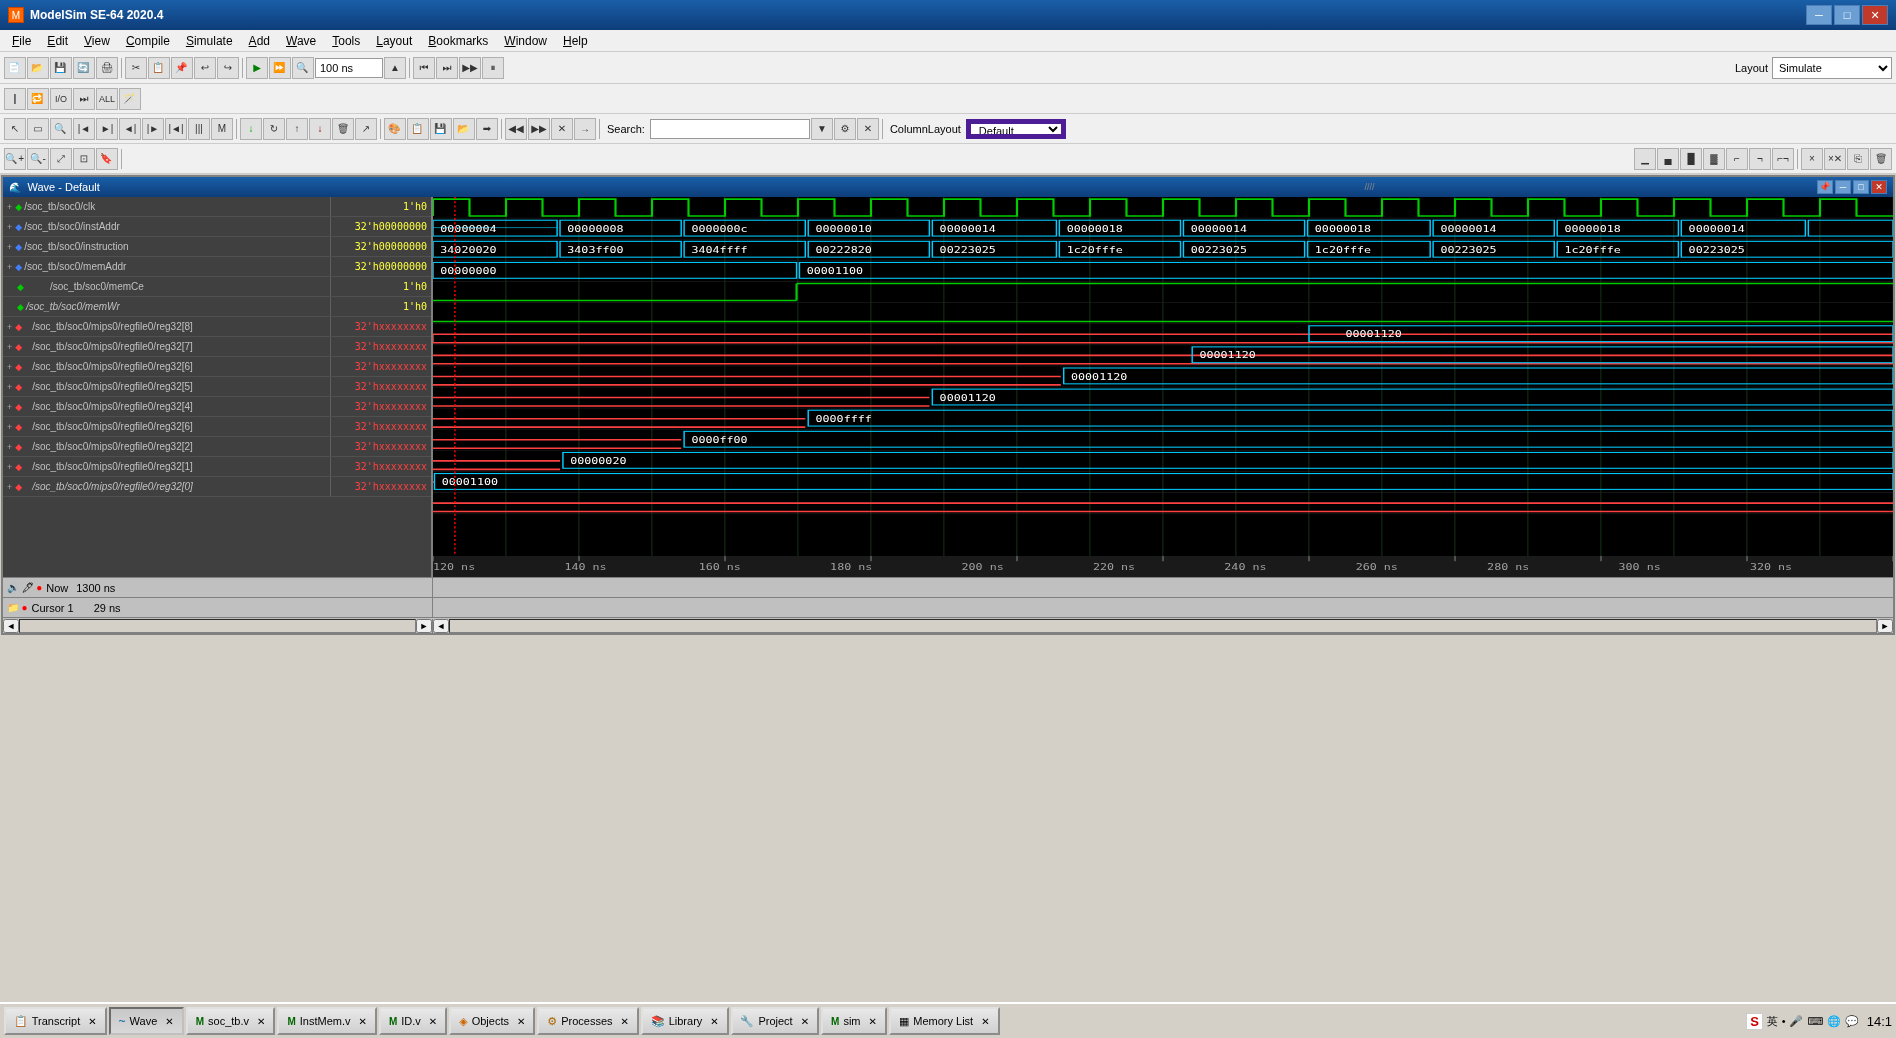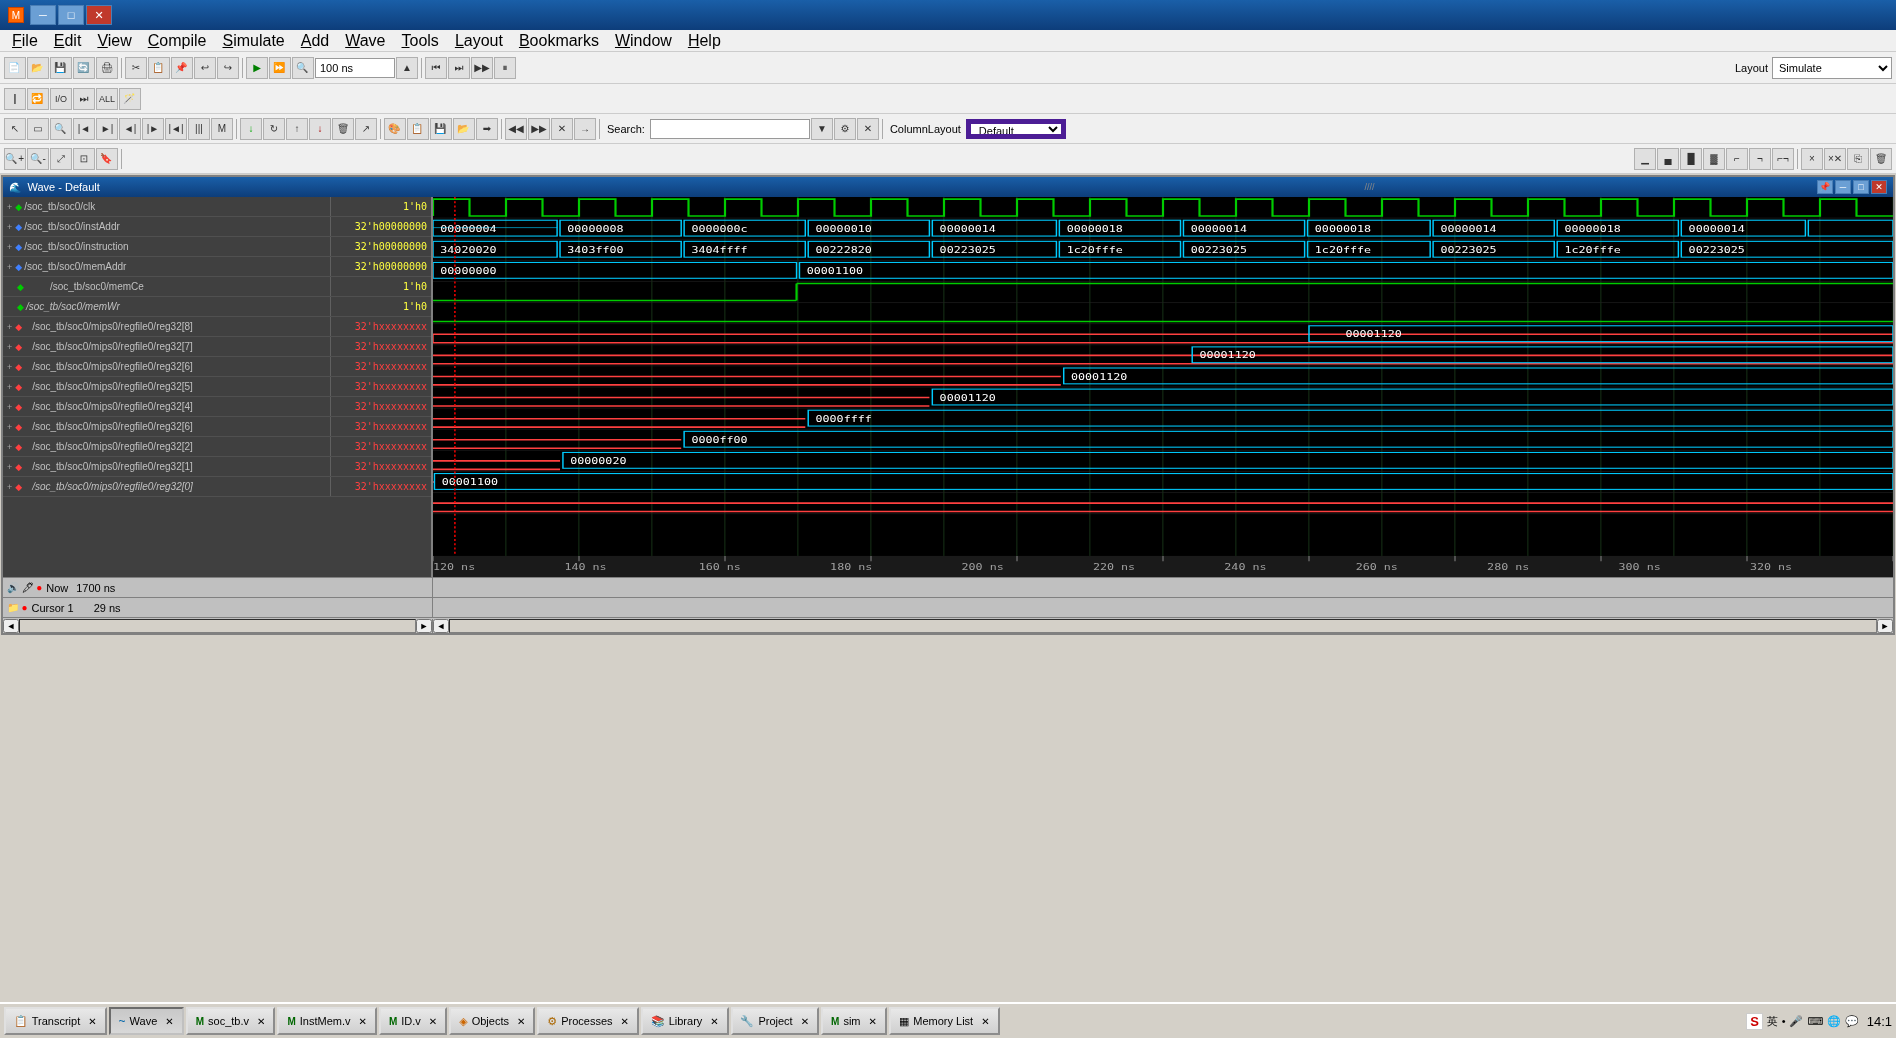--- a/index.html
+++ b/index.html
@@ -8,21 +8,21 @@
     
     #title-bar { display: flex; align-items: center; background: linear-gradient(to bottom, #1a5fa8, #0d3d7a); color: white; height: 30px; padding: 0 8px; }
     #title-bar .title-icon { width: 16px; height: 16px; background: #ff6600; border: 1px solid #cc4400; margin-right: 6px; display: inline-block; font-size: 10px; color: white; text-align: center; line-height: 16px; }
     #title-bar .title-text { flex: 1; font-size: 12px; font-weight: bold; }
     #title-bar .window-controls { display: flex; gap: 2px; }
     #title-bar .win-btn { width: 26px; height: 20px; background: #6b9fd4; border: 1px solid #4a7eb5; color: white; font-size: 11px; cursor: pointer; display: flex; align-items: center; justify-content: center; }
     #title-bar .win-btn.close { background: #c0392b; }
     
     
     #menu-bar { display: flex; align-items: center; background: #f0f0f0; height: 22px; padding: 0 4px; border-bottom: 1px solid #ccc; }
-    .menu-item { padding: 2px 8px; font-size: 16px; cursor: pointer; color: #000; }
+    .menu-item { padding: 2px 8px; font-size: 12px; cursor: pointer; color: #000; }
     .menu-item span { text-decoration: underline; }
     
     
     .toolbar { display: flex; align-items: center; background: #f0f0f0; padding: 2px 4px; border-bottom: 1px solid #ccc; min-height: 30px; flex-wrap: wrap; gap: 1px; }
     .tb-btn { width: 22px; height: 22px; background: #e0e0e0; border: 1px solid #b0b0b0; cursor: pointer; display: flex; align-items: center; justify-content: center; font-size: 10px; color: #333; }
     .tb-sep { width: 1px; height: 20px; background: #aaa; margin: 0 2px; }
     .tb-input { height: 20px; padding: 0 4px; border: 1px solid #999; font-size: 11px; background: white; }
     .tb-dropdown { height: 20px; padding: 0 4px; border: 5px solid #4c1d95; font-size: 11px; background: white; }
     
     
@@ -70,20 +70,21 @@
     .layout-select { height: 22px; font-size: 11px; border: 1px solid #999; background: white; padding: 0 2px; min-width: 120px; }
     
     
     #wave-patterns { flex: 1; overflow: hidden; background: #000; position: relative; }
   </style>
 </head>
 <body>
 
 <div id="title-bar">
   <span class="title-icon">M</span>
+  <span class="title-text">ModelSim SE-64 2020.4</span>
   <div class="window-controls">
     <button class="win-btn">─</button>
     <button class="win-btn">□</button>
     <button class="win-btn close">✕</button>
   </div>
 </div>
 
 <div id="menu-bar">
   <span class="menu-item"><span>F</span>ile</span>
   <span class="menu-item"><span>E</span>dit</span>
@@ -113,21 +114,21 @@
     <button class="tb-btn">📋</button>
     <button class="tb-btn">📌</button>
     <button class="tb-btn">↩</button>
     <button class="tb-btn">↪</button>
   </div>
   <div class="tb-sep"></div>
   <div class="toolbar-group">
     <button class="tb-btn" style="color:green;">▶</button>
     <button class="tb-btn">⏩</button>
     <button class="tb-btn">🔍</button>
-    <input class="tb-input" value="100 ns" style="width: 80px;">
+    <input class="tb-input" value="100 ns" style="width: 68px;">
     <button class="tb-btn">▲</button>
   </div>
   <div class="tb-sep"></div>
   <div class="toolbar-group">
     <button class="tb-btn">⏮</button>
     <button class="tb-btn">⏭</button>
     <button class="tb-btn">▶▶</button>
     <button class="tb-btn">⏸</button>
   </div>
   <div style="margin-left:auto; display:flex; align-items:center; gap:4px;">
@@ -536,21 +537,21 @@
   </div>
 
   <div id="wave-status">
     <div id="wave-status-left">
       <span style="display:flex;gap:2px;margin-right:4px;">
         <span style="font-size:10px;">🔊</span>
         <span style="font-size:10px;">🖋</span>
         <span style="font-size:10px; color:red;">●</span>
       </span>
       <span>Now</span>
-      <span style="margin:0 8px;">1700 ns</span>
+      <span style="margin:0 8px;">1300 ns</span>
     </div>
     <div id="wave-status-right"></div>
   </div>
   <div id="wave-status2">
     <div id="wave-status2-left">
       <span style="display:flex;gap:2px;margin-right:4px;">
         <span style="font-size:10px;">📁</span>
         <span style="font-size:10px;color:red;">●</span>
       </span>
       <span>Cursor 1</span>

